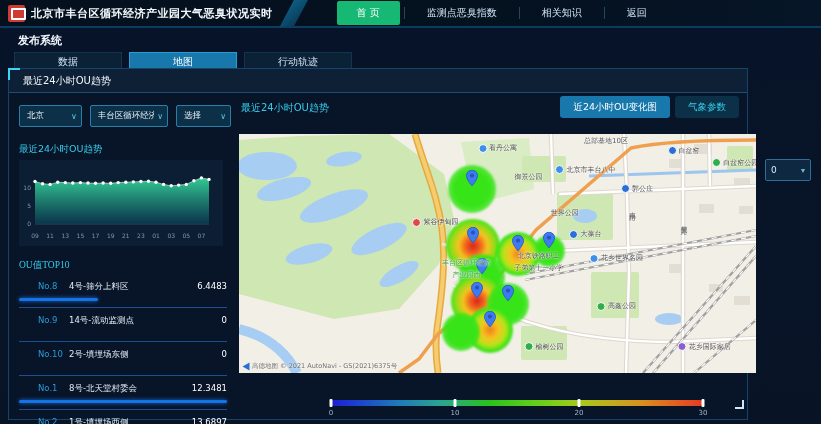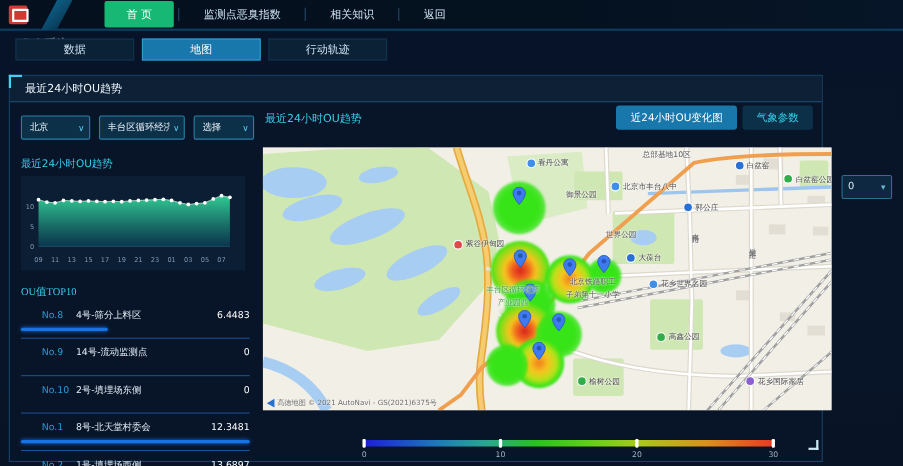--- a/index.html
+++ b/index.html
@@ -18,21 +18,21 @@
   .app-title { font-size:11px; font-weight:bold; color:#f2f7fc; letter-spacing:.5px; white-space:nowrap; }
   .slant { width:14px; height:28px; margin-left:14px; background:linear-gradient(120deg,#0d5f86,#0a3a57);
            transform:skewX(-28deg); }
   .nav { display:flex; align-items:center; margin-left:36px; height:28px; }
   .nav-item { font-size:10px; color:#cfe2f1; padding:4px 18px; cursor:pointer; white-space:nowrap; }
   .nav-item.active { background:#17b873; color:#fff; border-radius:2px; padding:5px 20px; }
   .nav-sep { width:1px; height:12px; background:#24465f; margin:0 4px; }
 
   
   .pub-label { position:absolute; left:18px; top:33px; font-size:11px; font-weight:bold; color:#eef5fb; }
-  .pub-tabs { position:absolute; left:14px; top:35px; display:flex; gap:7px; }
+  .pub-tabs { position:absolute; left:14px; top:52px; display:flex; gap:7px; }
   .pub-tab { width:108px; height:20px; background:#0a2136; border:1px solid #123click?-; border:1px solid #12344e;
              color:#cfe2f1; font-size:10px; display:flex; align-items:center; justify-content:center; cursor:pointer; }
   .pub-tab.active { background:#1878ac; border-color:#2a9cd4; color:#fff; }
 
   
   .panel { position:absolute; left:8px; top:68px; width:740px; height:352px;
            background:#081427; border:1px solid #15436a; }
   .panel::before { content:""; position:absolute; left:-1px; top:-1px; width:10px; height:10px;
            border-left:2px solid #3fd3f5; border-top:2px solid #3fd3f5; }
   .panel-head { height:24px; background:#0d2036; border-bottom:1px solid #1c4d72;
@@ -105,20 +105,21 @@
   .legend-labels { position:relative; height:10px; margin-top:3px; }
   .legend-labels span { position:absolute; transform:translateX(-50%); font-size:7px; color:#9fb6cc; }
 </style>
 </head>
 <body>
 
 <div class="stage">
 
   <div class="topbar">
     <div class="logo"></div>
+    <div class="app-title">北京市丰台区循环经济产业园大气恶臭状况实时</div>
     <div class="slant"></div>
     <div class="nav" id="nav">
         <div class="nav-item active">首 页</div>
         <div class="nav-sep"></div>
         <div class="nav-item">监测点恶臭指数</div>
         <div class="nav-sep"></div>
         <div class="nav-item">相关知识</div>
         <div class="nav-sep"></div>
         <div class="nav-item">返回</div>
       </div>

